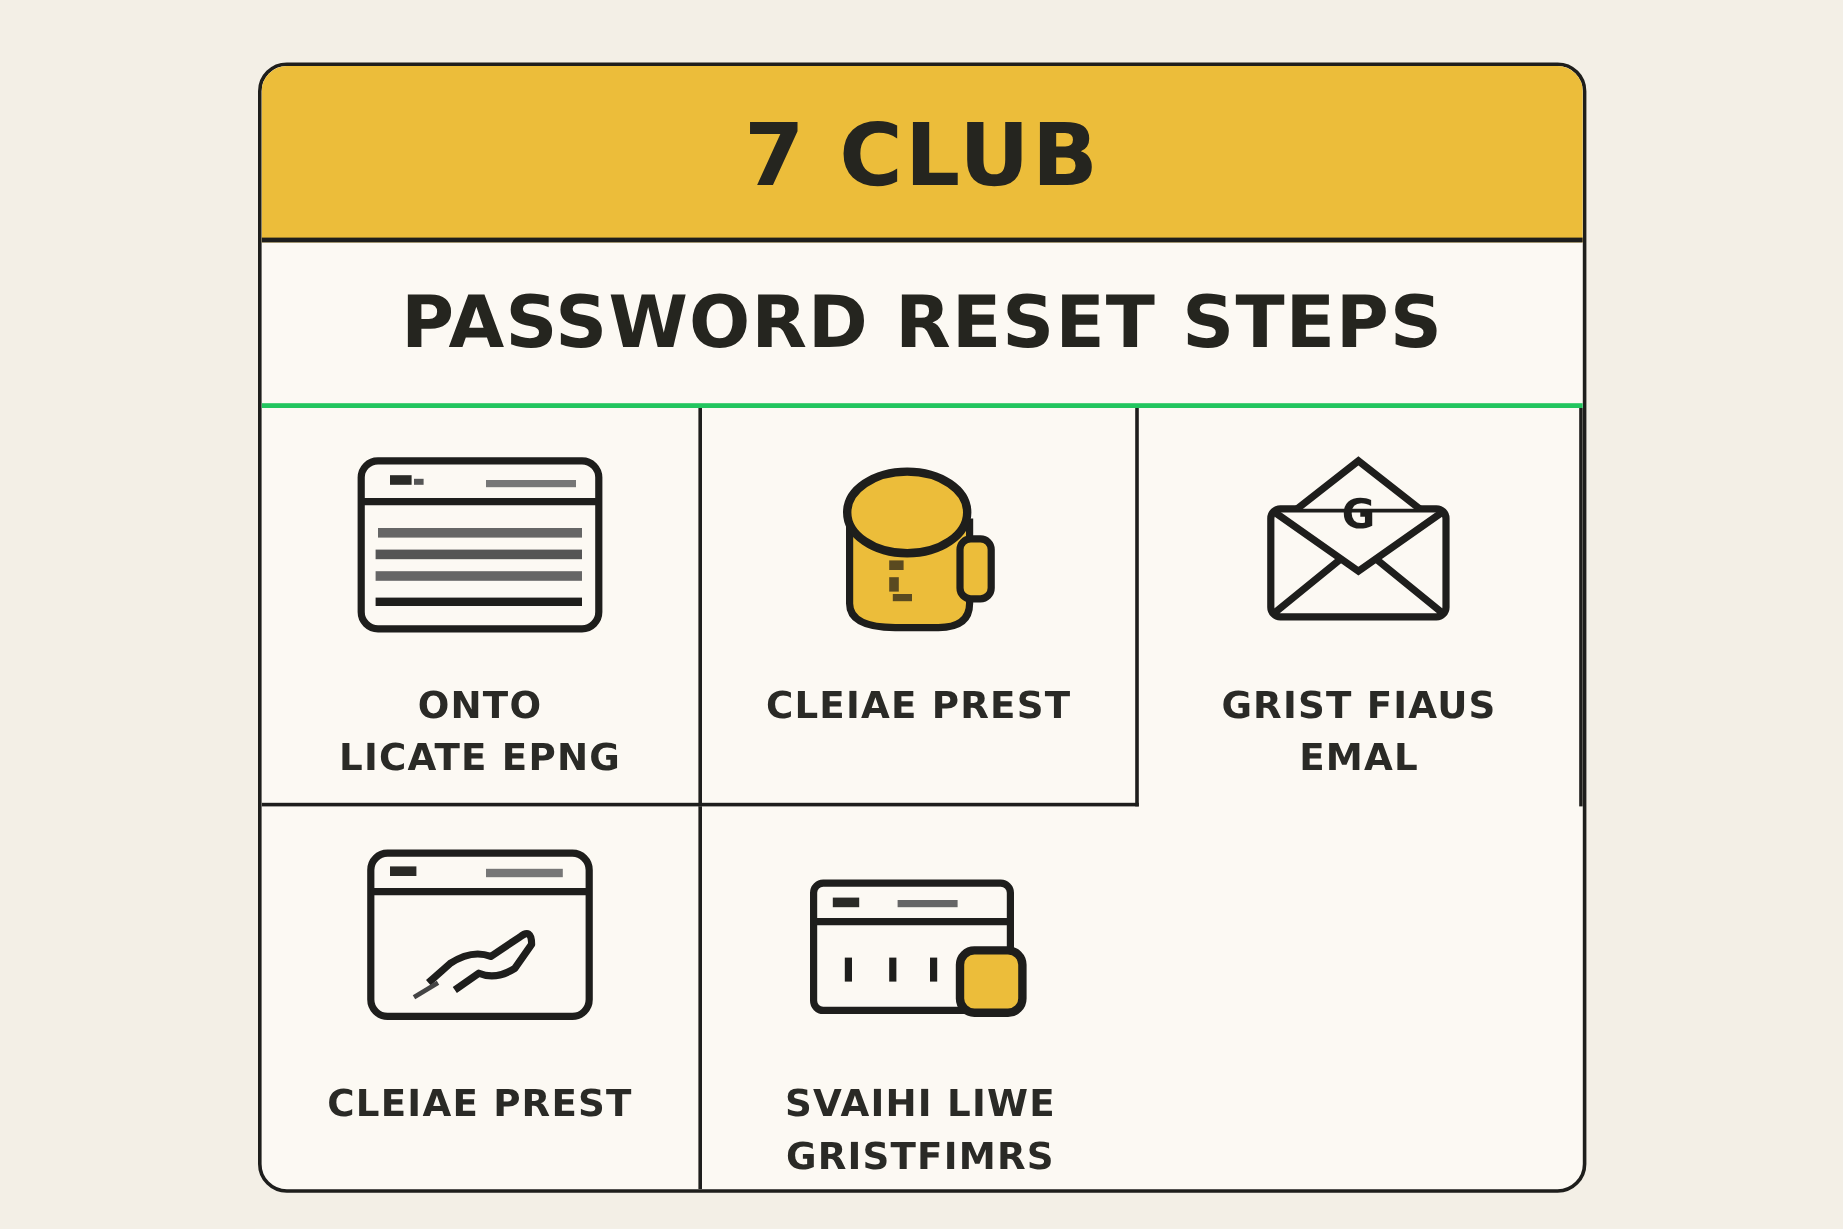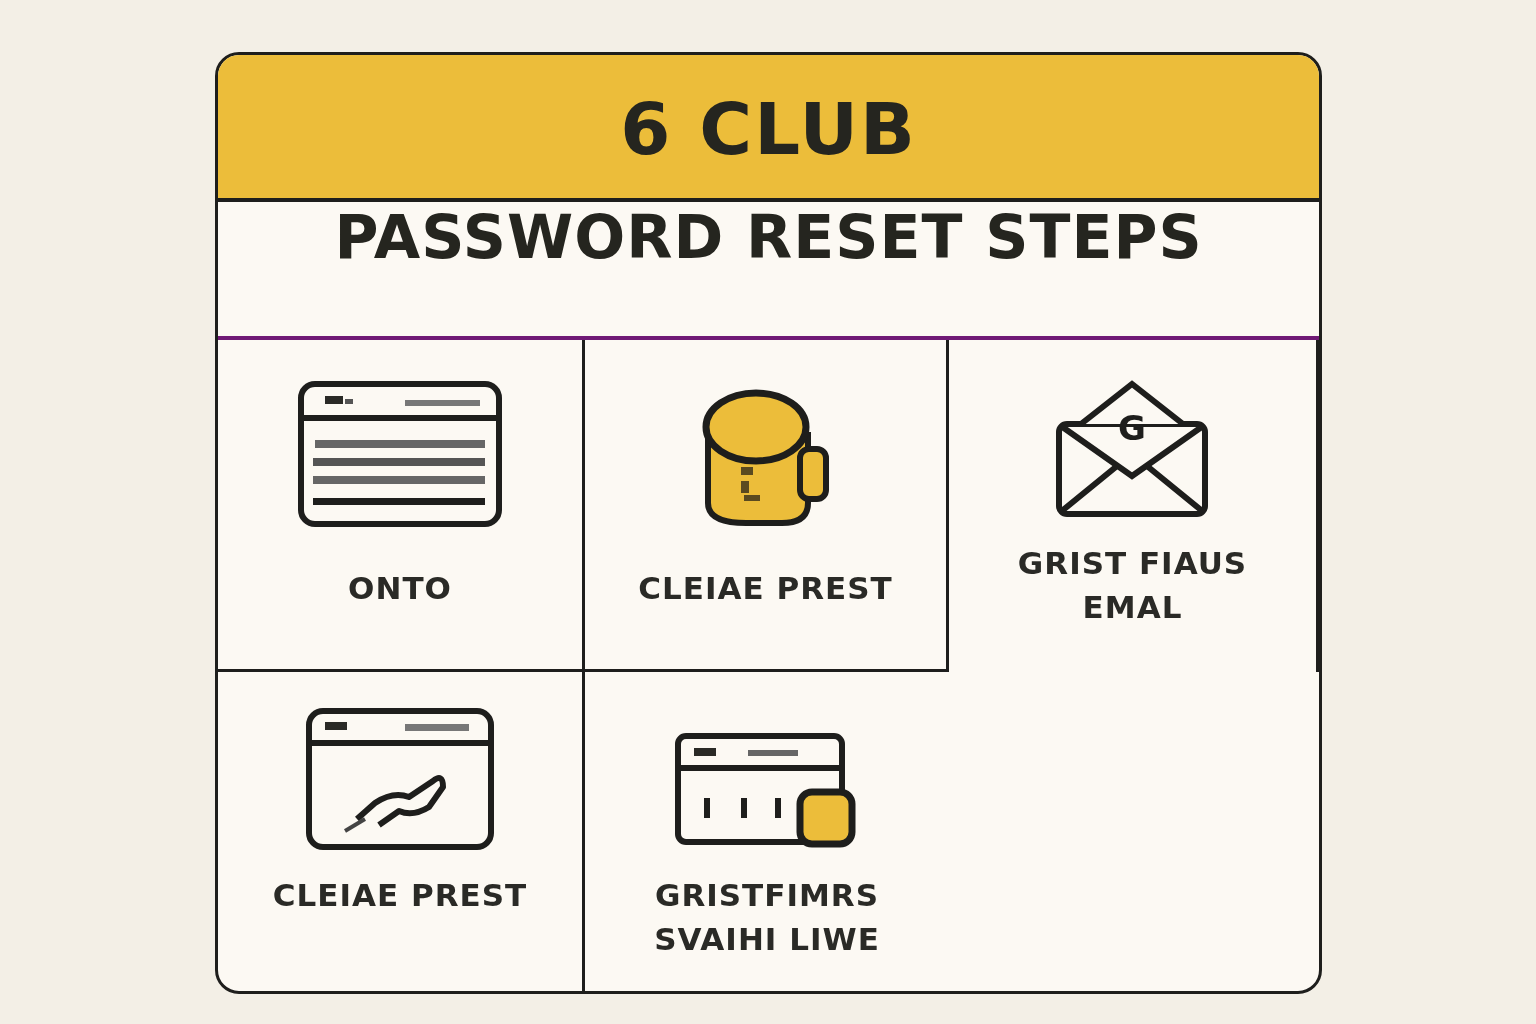--- a/index.html
+++ b/index.html
@@ -28,22 +28,22 @@
     font-family: "DejaVu Sans", sans-serif;
     font-weight: bold;
     font-size: 72px;
     letter-spacing: 2px;
     color: #25251f;
     margin-top: 4px;
   }
   .title-row {
     position: absolute; left: 0; top: 147px;
     width: 100%; height: 134px;
-    border-bottom: 4px solid #701a75;
-    display: flex; align-items: flex-start; justify-content: center;
+    border-bottom: 4px solid #22c55e;
+    display: flex; align-items: center; justify-content: center;
   }
   .page-title {
     font-family: "DejaVu Sans", sans-serif;
     font-weight: bold;
     font-size: 60px;
     letter-spacing: 1px;
     color: #25251f;
   }
   .grid {
     position: absolute; left: 0; top: 285px;
@@ -68,30 +68,30 @@
     margin-top: 36px;
     font-family: "DejaVu Sans", sans-serif;
     font-weight: bold;
     font-size: 31px;
     line-height: 44px;
     letter-spacing: 1px;
     color: #2a2a26;
     text-align: center;
     text-transform: uppercase;
   }
-  .r2 .step-label { margin-top: 21px; }
+  .r2 .step-label { margin-top: 46px; }
   svg { display: block; }
 </style>
 </head>
 <body>
 
 <div class="card">
 
   <div class="brand-bar">
-    <div class="brand-title">6 CLUB</div>
+    <div class="brand-title">7 CLUB</div>
   </div>
 
   <div class="title-row">
     <div class="page-title">PASSWORD RESET STEPS</div>
   </div>
 
   <div class="grid">
 
     <div class="cell c1 r1">
       <div class="icon-wrap">
@@ -102,20 +102,21 @@
           <rect x="48" y="19" width="8" height="5" fill="#555"></rect>
           <rect x="108" y="20" width="75" height="6" fill="#777"></rect>
           <rect x="18" y="60" width="170" height="8" fill="#666"></rect>
           <rect x="16" y="78" width="172" height="8" fill="#555"></rect>
           <rect x="16" y="96" width="172" height="8" fill="#666"></rect>
           <rect x="16" y="118" width="172" height="7" fill="#1e1e1c"></rect>
         </svg>
       </div>
       <div class="step-label">
         <div>ONTO</div>
+        <div>LICATE EPNG</div>
       </div>
     </div>
 
     <div class="cell c2 r1">
       <div class="icon-wrap">
         <svg width="140" height="145" viewBox="0 0 140 145">
           <path d="M12 50 L12 118 Q12 138 50 138 L86 138 Q112 138 112 118 L112 50 Z" fill="#ecbd3a" stroke="#1e1e1c" stroke-width="6"></path>
           <ellipse cx="60" cy="42" rx="50" ry="34" fill="#ecbd3a" stroke="#1e1e1c" stroke-width="7"></ellipse>
           <rect x="104" y="64" width="26" height="50" rx="9" fill="#ecbd3a" stroke="#1e1e1c" stroke-width="6"></rect>
           <rect x="45" y="82" width="12" height="8" fill="#5a4a20"></rect>
@@ -168,19 +169,19 @@
           <line x1="4" y1="36" x2="168" y2="36" stroke="#1e1e1c" stroke-width="6"></line>
           <rect x="20" y="16" width="22" height="8" fill="#2a2a26"></rect>
           <rect x="74" y="18" width="50" height="6" fill="#666"></rect>
           <rect x="30" y="66" width="6" height="20" fill="#1e1e1c"></rect>
           <rect x="67" y="66" width="6" height="20" fill="#1e1e1c"></rect>
           <rect x="101" y="66" width="6" height="20" fill="#1e1e1c"></rect>
           <rect x="126" y="60" width="52" height="52" rx="12" fill="#ecbd3a" stroke="#1e1e1c" stroke-width="7"></rect>
         </svg>
       </div>
       <div class="step-label">
+        <div>SVAIHI LIWE</div>
         <div>GRISTFIMRS</div>
-        <div>SVAIHI LIWE</div>
       </div>
     </div>
 
   </div>
 </div>
 
 </body></html>

